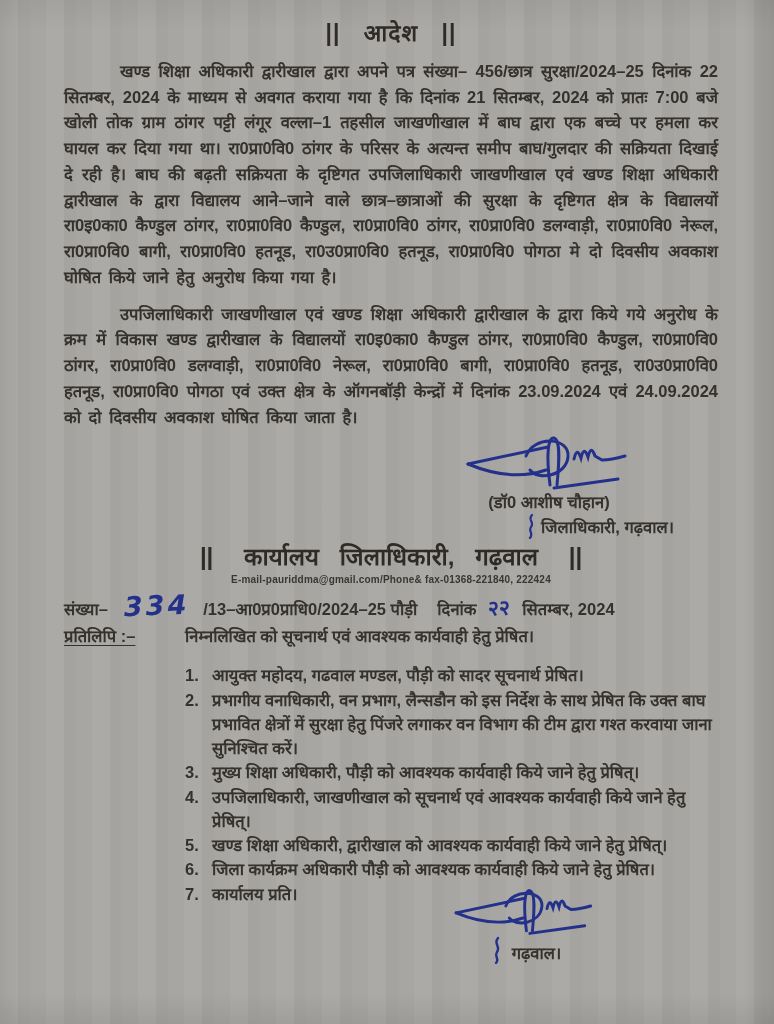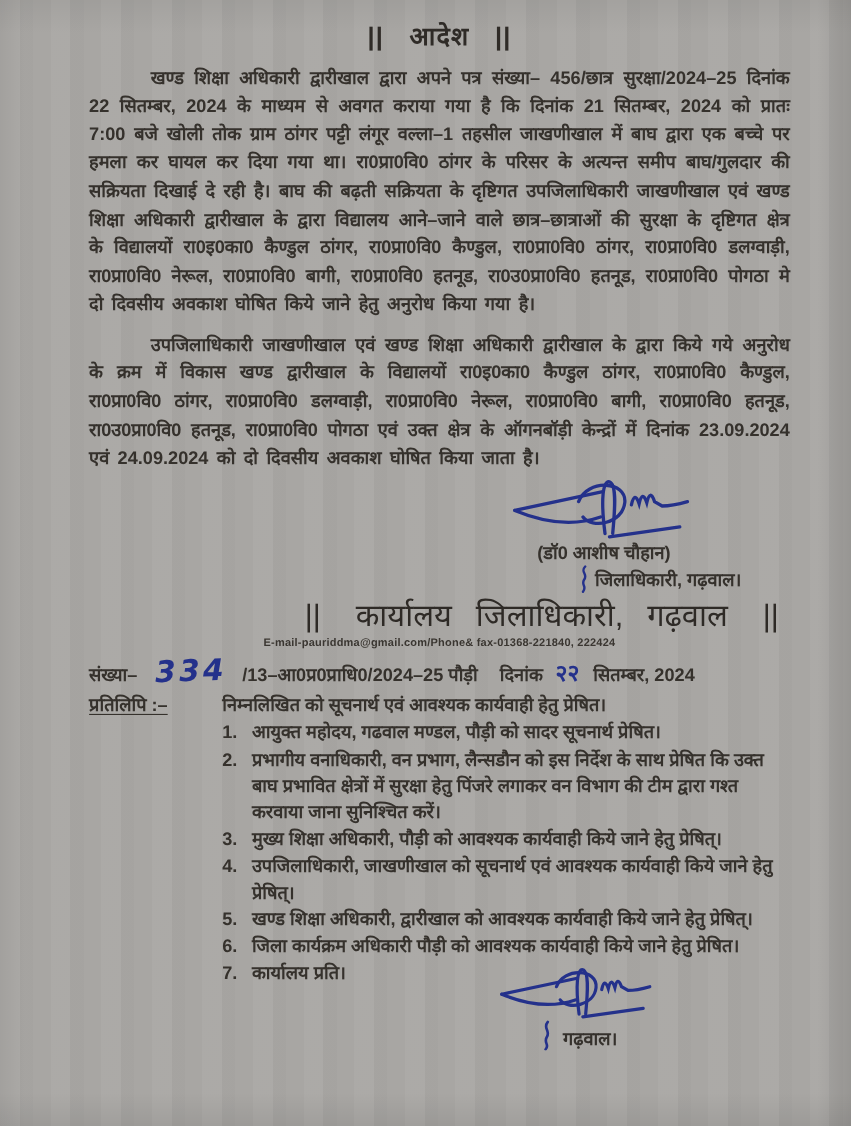--- a/index.html
+++ b/index.html
@@ -18,21 +18,21 @@
   
   .page::before {
     content:"";
     position:absolute; inset:0;
     background:repeating-linear-gradient(90deg,
       rgba(255,255,255,0.045) 0 18px,
       rgba(0,0,0,0.015) 18px 30px,
       rgba(255,255,255,0.0) 30px 46px);
     pointer-events:none;
   }
-  .doc { position:relative; padding:16px 56px 0 81px; }
+  .doc { position:relative; padding:16px 56px 0 64px; }
 
   .title-row { text-align:center; font-size:23px; font-weight:700; color:#2f2b27; letter-spacing:1px; }
   .title-row .bars { margin:0 16px; font-weight:700; }
 
   .para {
     margin:11px 0 0 0;
     font-size:16.5px;
     line-height:1.56;
     text-align:justify;
     text-indent:56px;
@@ -40,40 +40,40 @@
     font-weight:600;
   }
 
   .sig-block { text-align:center; }
   .sig1 { width:250px; margin:2px 44px 0 auto; }
   .sig1 svg.flourish { display:block; margin:0 auto -4px auto; }
   .sig-name { font-size:16.5px; font-weight:600; white-space:nowrap; }
   .sig-desig { font-size:16.5px; font-weight:600; white-space:nowrap;
                display:flex; align-items:center; justify-content:flex-end; gap:5px; }
 
-  .office-header { text-align:right; font-size:28px; font-weight:400; color:#2e2a26;
+  .office-header { text-align:center; font-size:24px; font-weight:700; color:#2e2a26;
                    word-spacing:14px; margin-top:0px; }
   .office-header .bars { word-spacing:0; margin:0 10px; }
   .email-line { text-align:center; font-size:10px; font-weight:700; color:#3a3631;
                 letter-spacing:0.2px; margin-top:2px;
                 font-family:"Liberation Sans",sans-serif; }
 
   .ref-row { display:flex; align-items:baseline; margin-top:7px;
              font-size:16.5px; font-weight:700; white-space:nowrap; }
   .hand { color:#24318b; font-family:"DejaVu Sans",sans-serif; }
   .hand-334 { font-size:27px; font-weight:700; font-style:italic; letter-spacing:3px;
               margin:0 14px 0 16px; transform:rotate(-2deg); display:inline-block; line-height:1; }
   .ref-date-label { margin-left:20px; }
   .hand-22 { font-size:21px; font-weight:700; margin:0 12px; display:inline-block; transform:rotate(-2deg); }
 
   .copy-row { display:flex; margin-top:3px; font-size:16.5px; font-weight:600; }
   .copy-label { width:121px; flex:none; font-weight:700; text-decoration:underline;
                 text-underline-offset:3px; }
   .copy-body { flex:1; }
-  .copy-intro { margin:0 0 3px 0; }
+  .copy-intro { margin:0 0 16px 0; }
   .copy-list { list-style:none; margin:0; padding:0; }
   .copy-list li { display:flex; line-height:1.47; }
   .li-num { width:27px; flex:none; }
   .li-text { flex:1; padding-right:4px; }
 
   .sig2 { width:200px; margin:-22px 92px 0 auto; position:relative; }
   .sig2 svg.flourish { display:block; margin:0 auto -6px auto; }
   .sig2 .line1, .sig2 .line2 { font-size:16.5px; font-weight:600; }
   .sig2 .line1 { text-align:center; padding-left:28px; }
   .sig2 .line2 { display:flex; align-items:flex-end; justify-content:center; gap:10px; margin-top:2px; }

